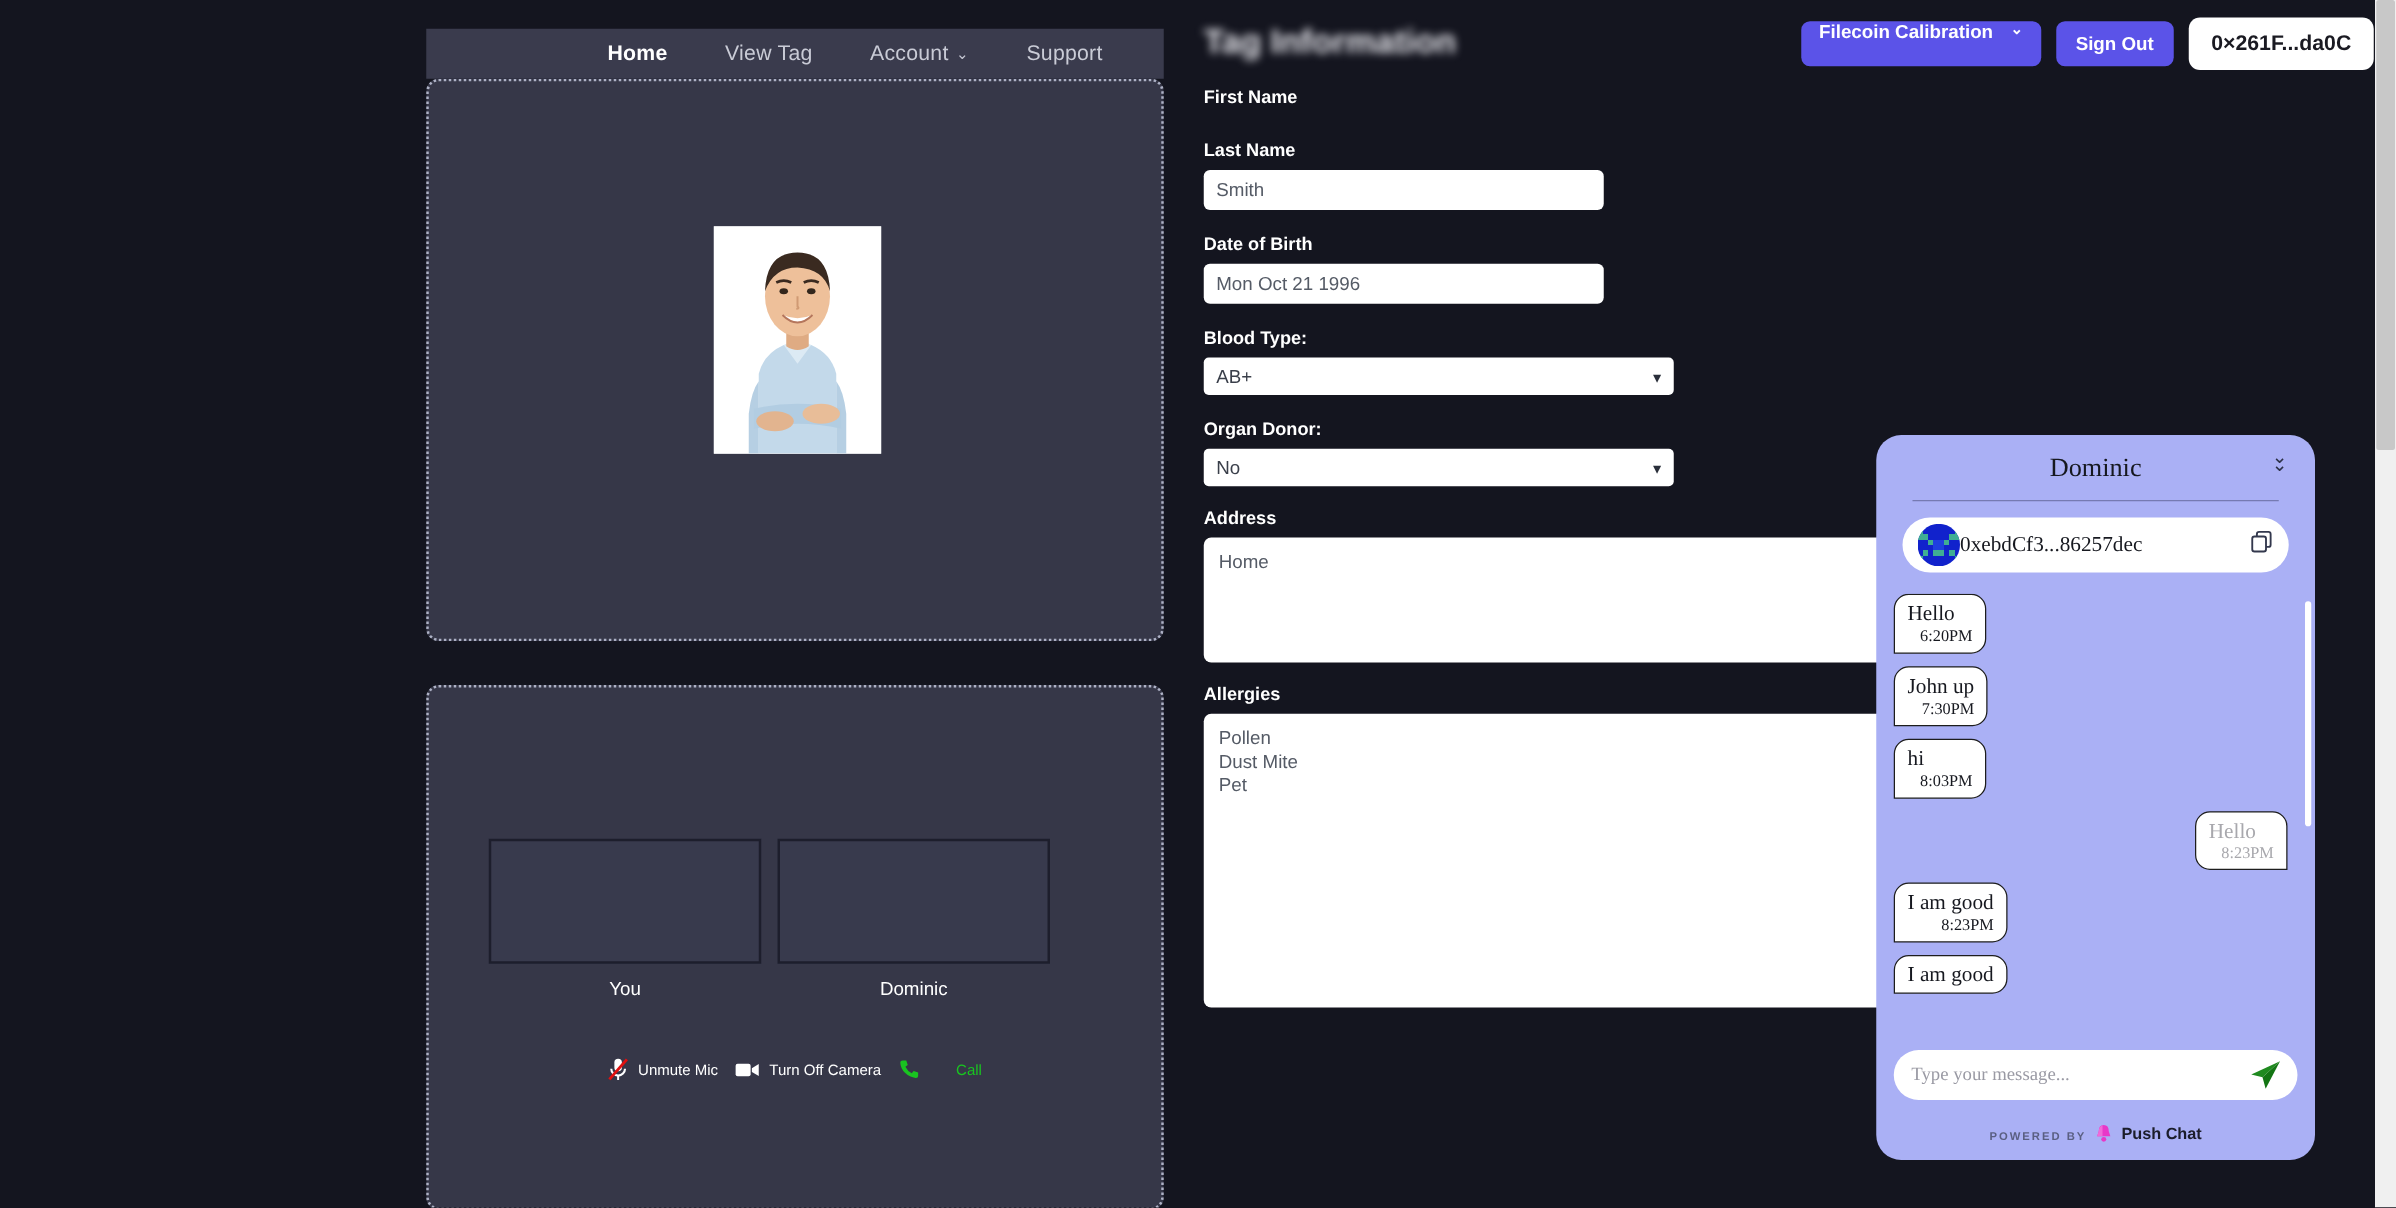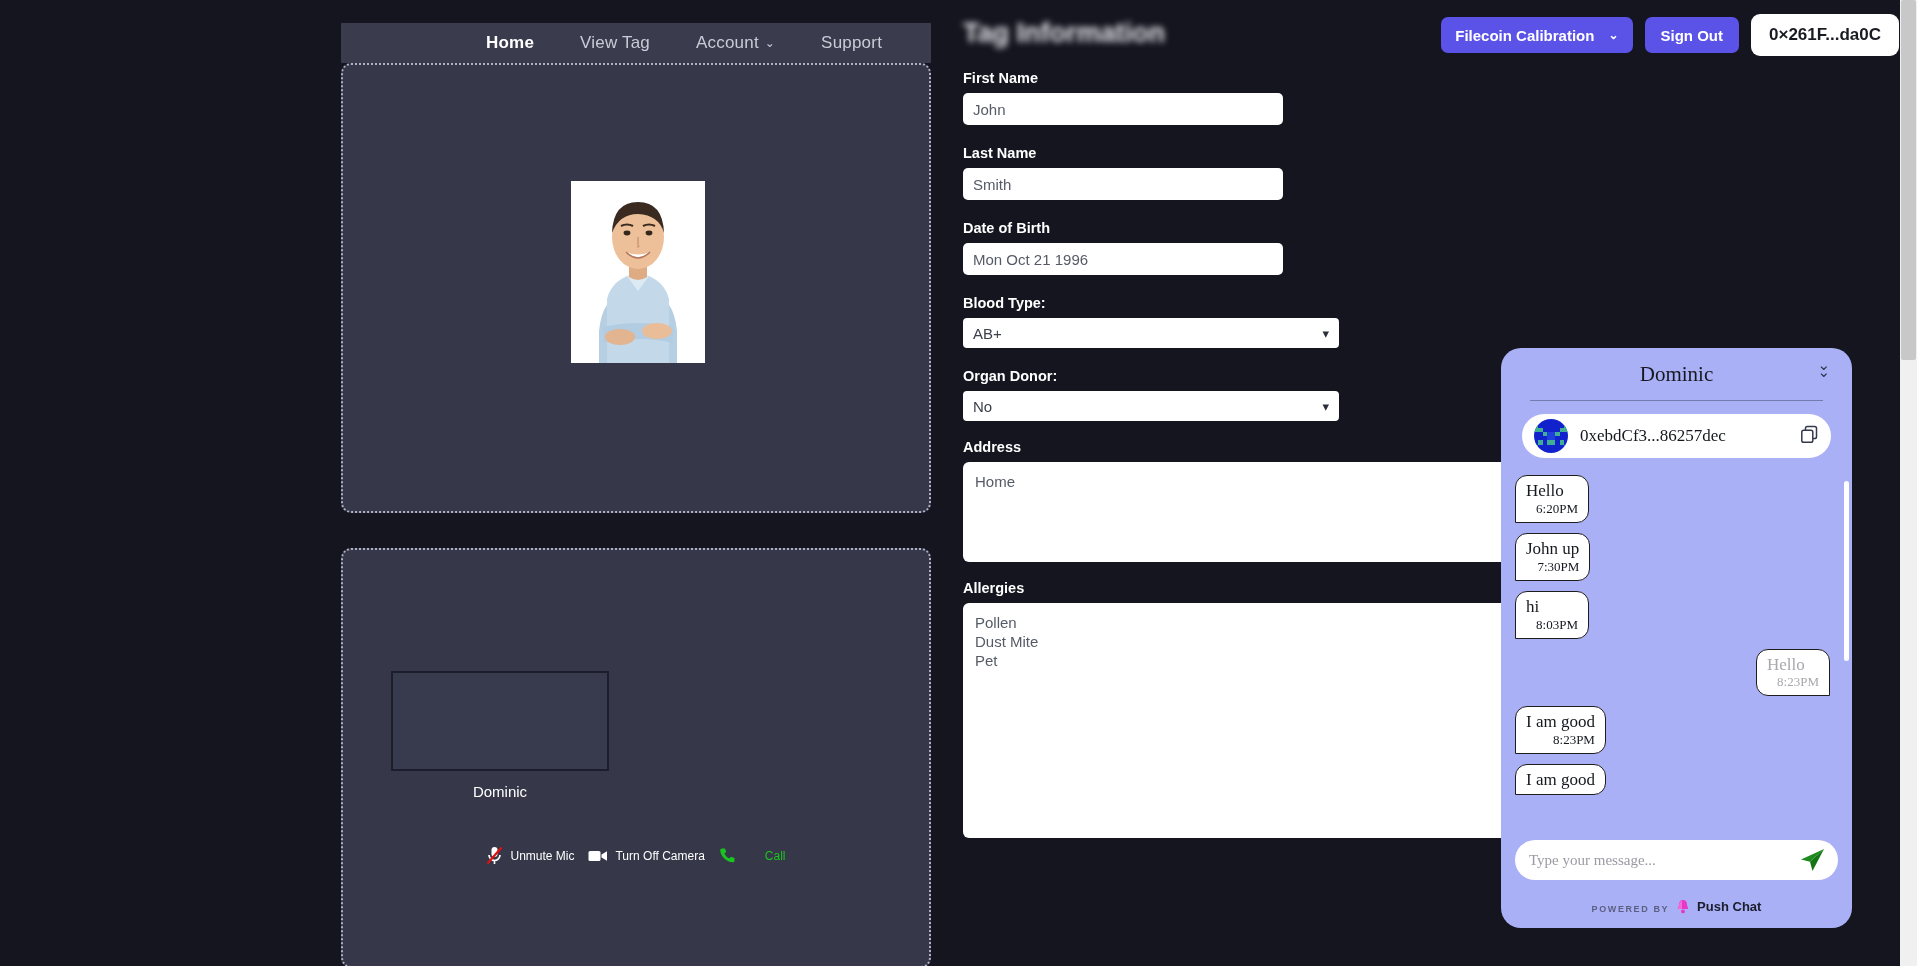--- a/index.html
+++ b/index.html
@@ -35,21 +35,21 @@
 
   .topright {
     position: absolute; right: 18px; top: 14px;
     display: flex; align-items: center; gap: 12px;
   }
   .btn-purple {
     background: #5b53e8; color: #fff; border: none;
     border-radius: 7px; font-size: 15px; font-weight: bold;
     font-family: "Liberation Sans", sans-serif;
     padding: 0 14px; height: 36px; cursor: pointer;
-    display: flex; align-items: center; gap: 14px;
+    display: flex; align-items: flex-start; gap: 14px;
   }
   .btn-signout {
     background: #5b53e8; color: #fff; border: none;
     border-radius: 7px; font-size: 15px; font-weight: bold;
     font-family: "Liberation Sans", sans-serif;
     padding: 0 16px; height: 36px; cursor: pointer;
   }
   .btn-wallet {
     background: #ffffff; color: #1a1a22; border: none;
     border-radius: 9px; font-size: 17px; font-weight: bold;
@@ -146,21 +146,21 @@
     position: absolute; right: 22px; top: 14px;
     color: #2c3147; cursor: pointer; line-height: 1;
     display: flex; flex-direction: column; align-items: center;
   }
   .chev { font-size: 15px; line-height: 7px; font-family: "DejaVu Sans", sans-serif; }
   .chat-divider {
     height: 1px; background: #4a4f7a; margin: 0 29px 13px 29px; opacity: .55;
   }
   .chat-addr {
     margin: 0 21px; height: 44px; background: #ffffff; border-radius: 22px;
-    display: flex; align-items: center; padding: 0 12px; gap: 12px;
+    display: flex; align-items: center; padding: 0 12px; gap: 0;
   }
   .avatar {
     width: 34px; height: 34px; border-radius: 50%; overflow: hidden; flex: none;
   }
   .addr-text { flex: 1; font-size: 17px; color: #16181f; }
   .copy-icon { cursor: pointer; flex: none; }
 
   .msgs {
     position: relative; margin-top: 17px; height: 323px;
     padding: 0 14px 0 14px; overflow: hidden;
@@ -283,20 +283,24 @@
         <path d="M67 56 L67 64 Q69 66 66 66" stroke="#d09a74" stroke-width="1.6" fill="none"></path>
 
         <path d="M55 71 Q67 82 79 71 Q67 76 55 71 Z" fill="#ffffff"></path>
         <path d="M55 71 Q67 83 79 71" stroke="#b5765c" stroke-width="1.5" fill="none"></path>
       </svg>
     </div>
   </div>
 
   <div class="panel panel-video">
     <div class="video-row" style="left:48px;">
+      <div class="video-cell" style="width:218px;">
+        <div class="video-box" style="width:218px;"></div>
+        <div class="video-label">You</div>
+      </div>
       <div class="video-cell" style="width:218px;">
         <div class="video-box" style="width:218px;"></div>
         <div class="video-label">Dominic</div>
       </div>
     </div>
 
     <div class="call-controls">
       <div class="ctrl">
         <svg width="17" height="19" viewBox="0 0 17 19">
           <rect x="5.5" y="1" width="6" height="10" rx="3" fill="#ffffff"></rect>
@@ -320,21 +324,20 @@
         <span>Call</span>
       </div>
     </div>
   </div>
 </div>
 
 <div class="form-col">
   <h1 class="form-title">Tag Information</h1>
 
   <div class="field-label">First Name</div>
-  <div class="field-input">John</div>
   <div class="field-gap"></div>
 
   <div class="field-label">Last Name</div>
   <div class="field-input">Smith</div>
   <div class="field-gap"></div>
 
   <div class="field-label">Date of Birth</div>
   <div class="field-input">Mon Oct 21 1996</div>
   <div class="field-gap"></div>
 

